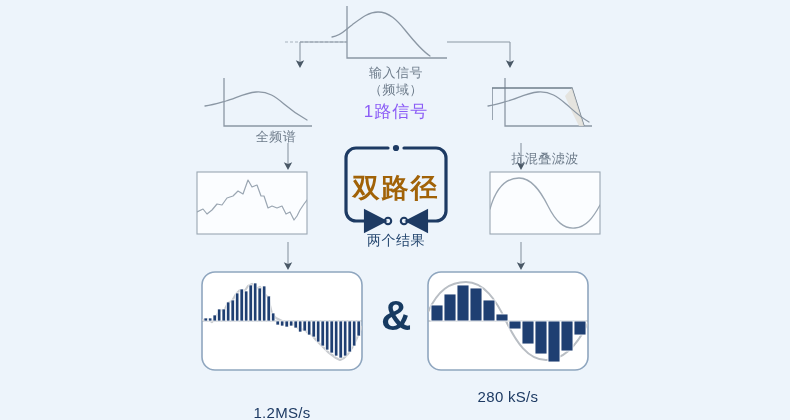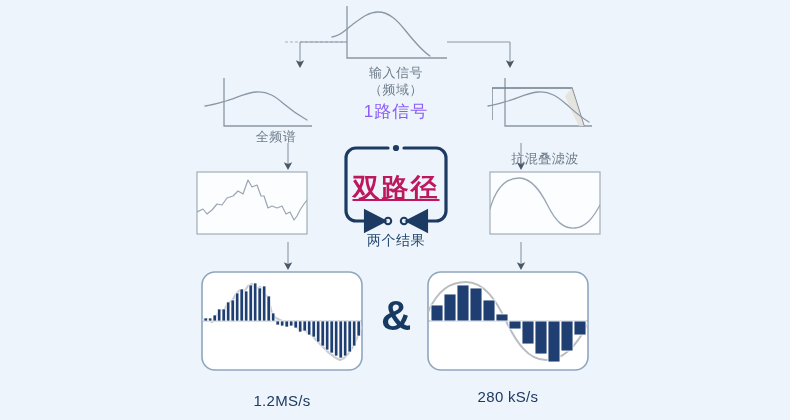--- a/index.html
+++ b/index.html
@@ -32,27 +32,26 @@
     letter-spacing: 0.5px;
     white-space: nowrap;
     text-align: center;
   }
   .lbl-dark {
     color: #23456e;
     font-family: Liberation Serif, serif;
   }
   .lbl-center-title {
     position: absolute;
-    color: #be185d;
+    color: #a16207;
     font-size: 27px;
     font-weight: 700;
     letter-spacing: 2px;
     white-space: nowrap;
     text-align: right;
-    text-decoration: underline;
   }
   .lbl-sig {
     position: absolute;
     color: #8b5cf6;
     font-size: 17px;
     letter-spacing: 1px;
     white-space: nowrap;
     text-align: left;
   }
   .lbl-rate {
@@ -269,16 +268,16 @@
   <div class="lbl-sig ctr" style="left:396px; top:100px;">1路信号</div>
 
   <div class="lbl ctr" style="left:276px; top:128px;">全频谱</div>
   <div class="lbl ctr" style="left:545px; top:128px;margin-top:22px;">抗混叠滤波</div>
 
   <div class="lbl-center-title ctr" style="left:396px; top:170px;">双路径</div>
   <div class="lbl lbl-dark ctr" style="left:396px; top:232px; font-size:14px;">两个结果</div>
 
   <div class="amp" style="left:381px; top:295px;">&amp;</div>
 
-  <div class="lbl-rate ctr" style="left:282px; top:392px;">1.2MS/s</div>
+  <div class="lbl-rate ctr" style="left:282px; top:404px;">1.2MS/s</div>
   <div class="lbl-rate ctr" style="left:508px; top:388px;">280 kS/s</div>
 
 </div>
 
 </body></html>

